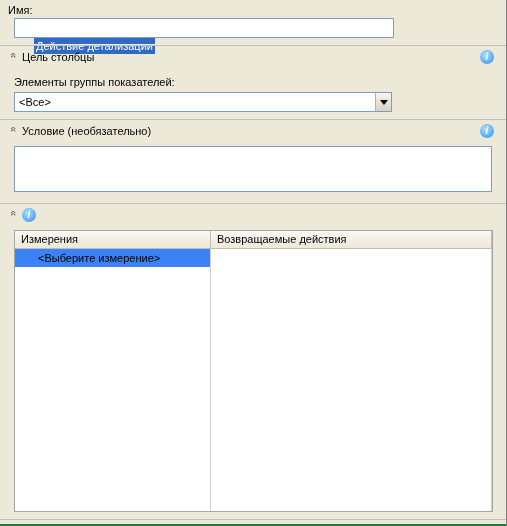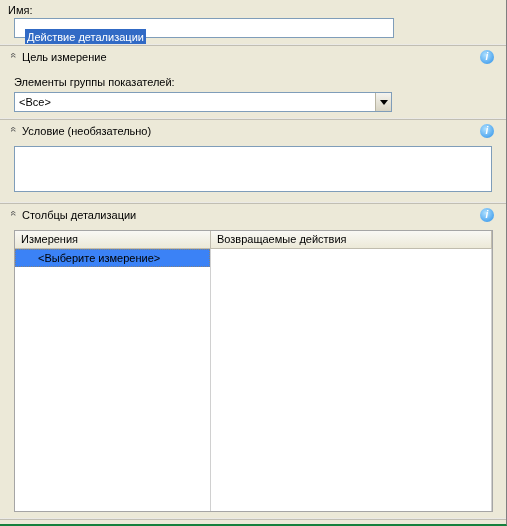--- a/index.html
+++ b/index.html
@@ -32,21 +32,21 @@
     width: 380px; height: 20px;
     border: 1px solid #7f9db9;
     background: #fff;
     font: inherit;
   }
   .text-input .sel {
     display: inline-block;
     background: #316ac5;
     color: #fff;
     padding: 2px 2px;
-    margin: 10px;
+    margin: 19px;
   }
 
   .section-header {
     display: flex;
     align-items: center;
     padding: 4px 8px;
     cursor: pointer;
   }
   .chevron {
     width: 10px;
@@ -150,21 +150,21 @@
   <div class="text-input-wrap">
     <div class="text-input">
       <span class="sel">Действие детализации</span>
     </div>
   </div>
 
   <div class="divider"></div>
 
   <div class="section-header">
     <span class="chevron" style="transform: rotate(90deg); display: inline-block;">«</span>
-    <span class="section-title">Цель измерение</span>
+    <span class="section-title">Цель столбцы</span>
     <span class="info-icon">i</span>
   </div>
   <div class="spacer"></div>
   <div class="row-label indented">Элементы группы показателей:</div>
   <div class="dropdown">
     <span class="dd-text">&lt;Все&gt;</span>
     <span class="dd-btn">
         <span class="dd-tri"></span>
       </span>
   </div>
@@ -177,21 +177,20 @@
     <span class="info-icon">i</span>
   </div>
   <div class="textarea-wrap">
     <textarea class="textarea" style=""></textarea>
   </div>
 
   <div class="divider"></div>
 
   <div class="section-header">
     <span class="chevron" style="transform: rotate(90deg); display: inline-block;">«</span>
-    <span class="section-title">Столбцы детализации</span>
     <span class="info-icon">i</span>
   </div>
   <div class="grid-wrap">
     <div class="grid">
       <div class="grid-header">
         <div class="gh gh1">Измерения</div>
         <div class="gh gh2">Возвращаемые действия</div>
       </div>
       <div class="grid-body">
         <div class="grid-col gc1">

